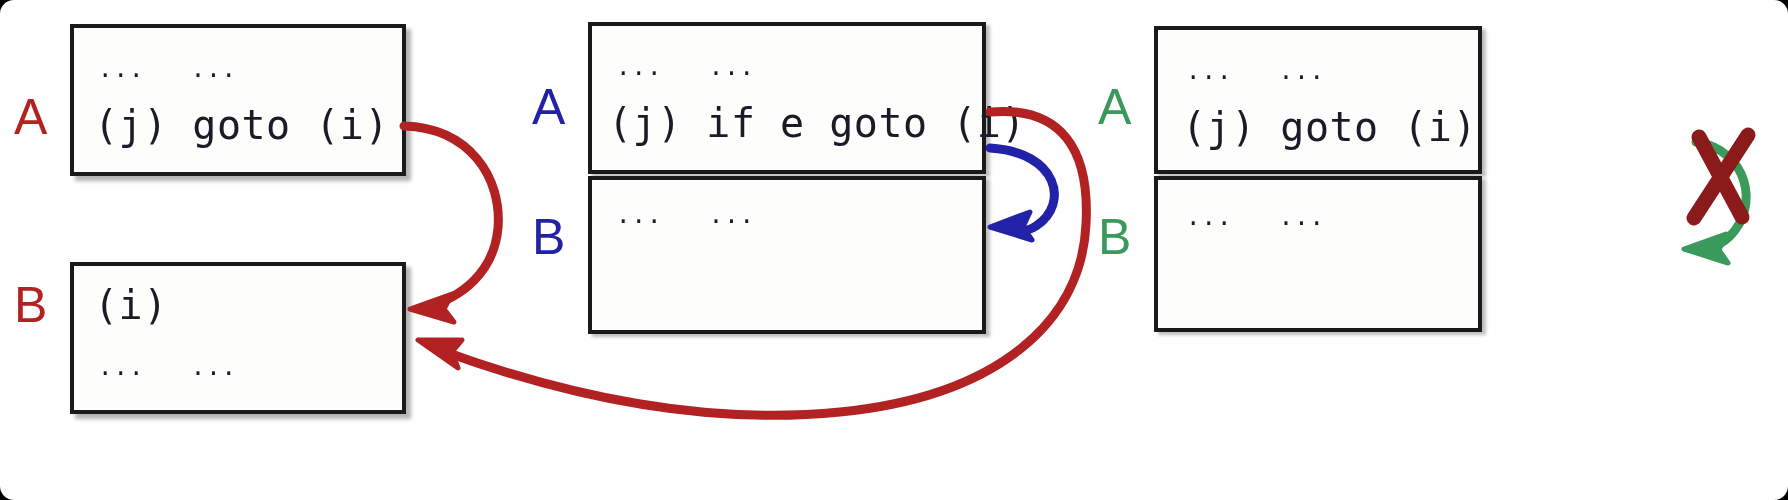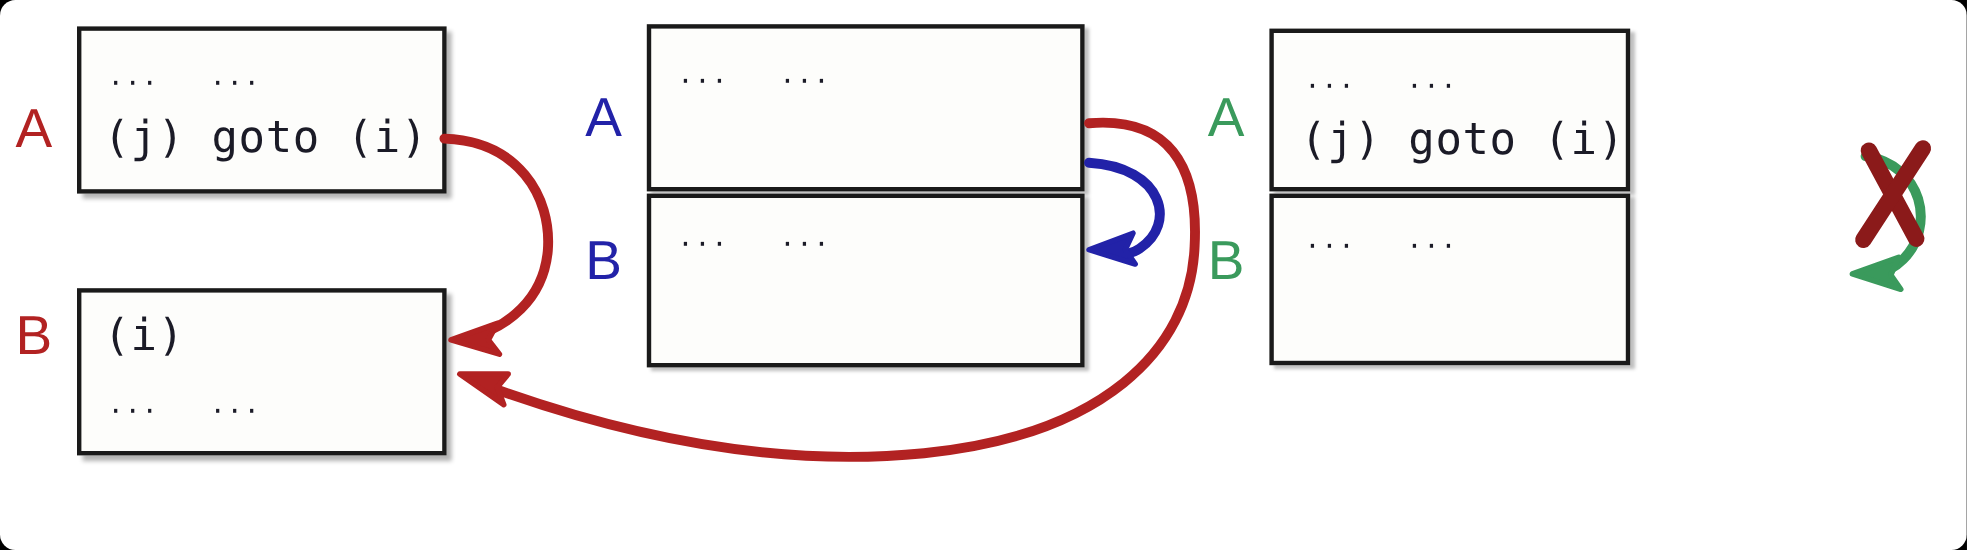--- a/index.html
+++ b/index.html
@@ -83,20 +83,21 @@
 
   <div class="code-box" style="left:70px; top:262px; width:336px; height:152px;">
     <div class="code-line stmt-line" style="left:20px; top:18px;">(i)</div>
     <div class="code-line ellipsis-line" style="left:24px; top:96px;">···   ···</div>
   </div>
 
   <div class="blk-label lbl-blue" style="left:532px; top:82px;">A</div>
 
   <div class="code-box tight" style="left:588px; top:22px; width:398px; height:152px;">
     <div class="code-line ellipsis-line" style="left:24px; top:36px;">···   ···</div>
+    <div class="code-line stmt-line" style="left:16px; top:76px;">(j) if e goto (i)</div>
   </div>
 
   <div class="blk-label lbl-blue" style="left:532px; top:212px;">B</div>
 
   <div class="code-box tight" style="left:588px; top:176px; width:398px; height:158px;">
     <div class="code-line ellipsis-line" style="left:24px; top:30px;">···   ···</div>
   </div>
 
   <div class="blk-label lbl-green" style="left:1098px; top:82px;">A</div>
 

